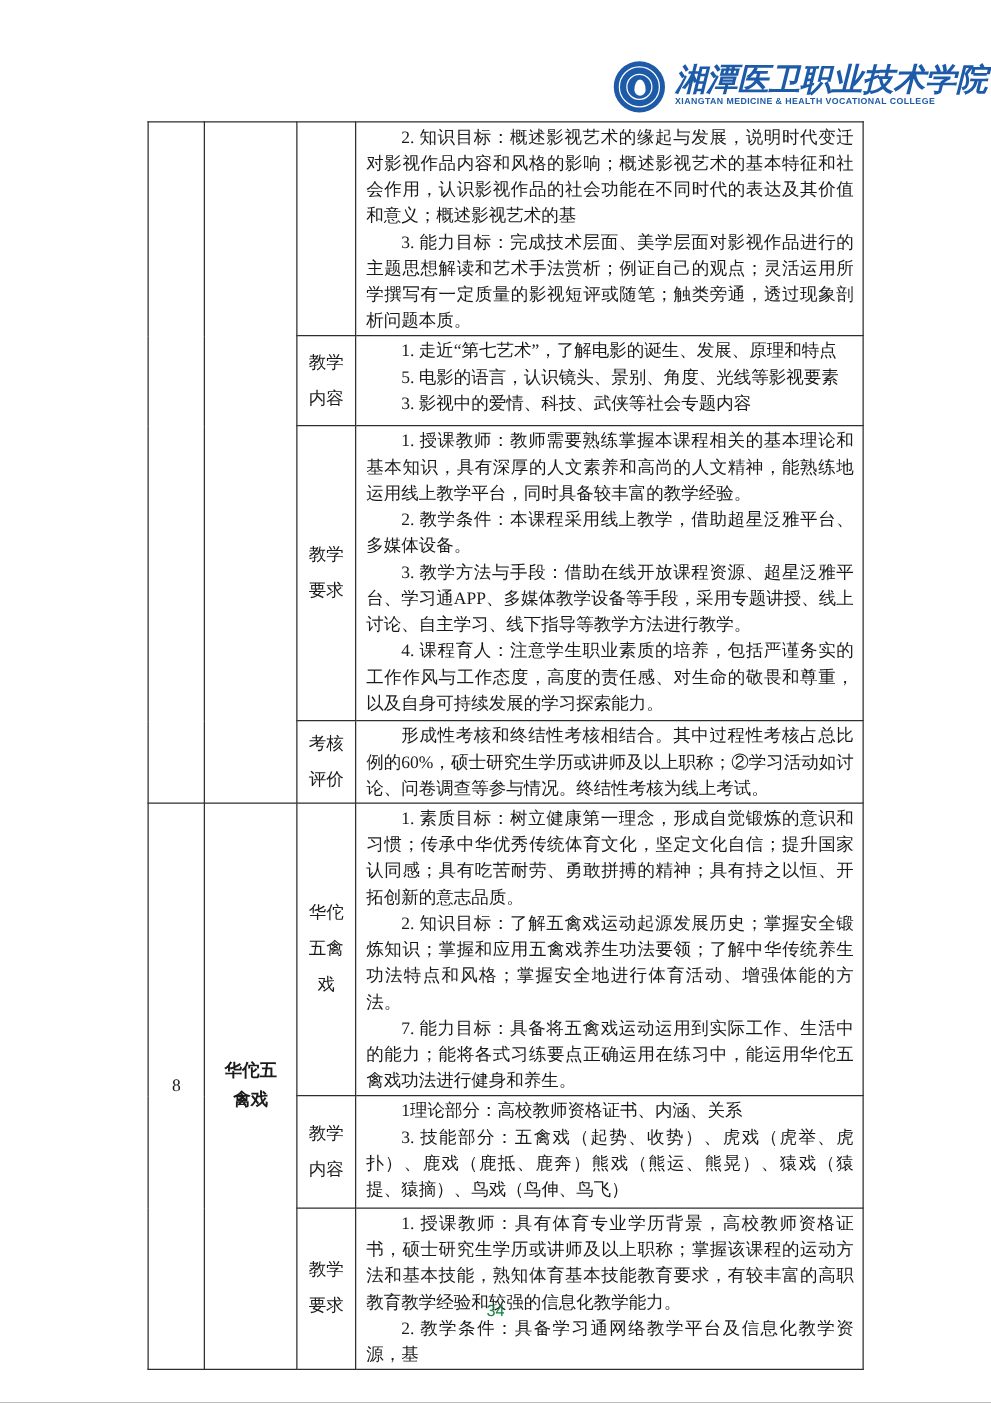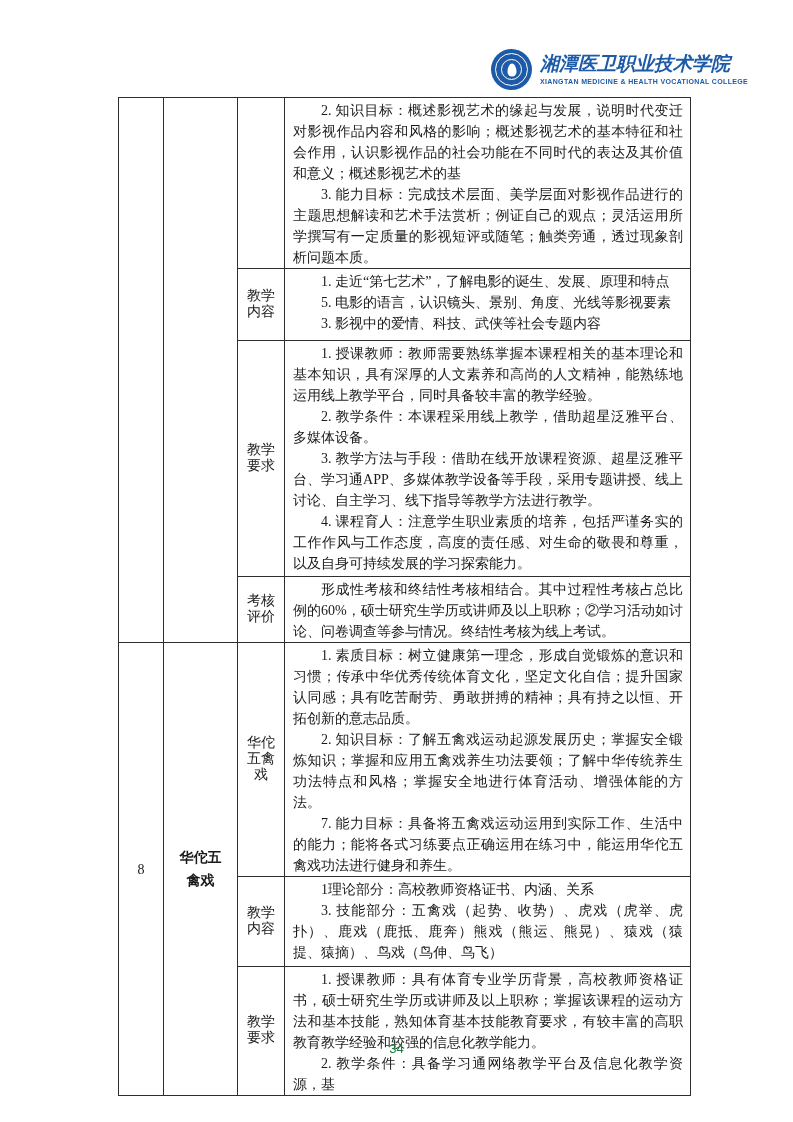--- a/index.html
+++ b/index.html
@@ -45,28 +45,28 @@
     content: "";
     position: absolute;
     left: 50%; top: 50%;
     width: 9px; height: 13px;
     transform: translate(-50%, -50%);
     background: #ffffff;
     border-radius: 50% 50% 50% 50% / 65% 65% 35% 35%;
   }
   .logo-text { display: flex; flex-direction: column; }
   .college-zh {
-    font-size: 19px;
+    font-size: 25px;
     font-weight: bold;
     font-style: italic;
     color: #1d5ba8;
     letter-spacing: 0px;
     line-height: 24px;
     white-space: nowrap;
-    font-family: Liberation Mono, monospace;
+    font-family: Liberation Serif, serif;
   }
   .college-en {
     font-size: 7px;
     font-weight: bold;
     color: #1d5ba8;
     letter-spacing: 0.35px;
     line-height: 10px;
     white-space: nowrap;
     font-family: "Liberation Sans", "DejaVu Sans", sans-serif;
   }
@@ -94,21 +94,21 @@
   }
   .doc-table td.course-cell .wrap3 {
     display: inline-block;
     width: 48px;
     line-height: 23px;
     font-weight: bold;
   }
   .doc-table td.label-cell .wrap2 {
     display: inline-block;
     width: 30px;
-    line-height: 16px;
+    line-height: 29px;
   }
   .doc-table td.content-cell {
     vertical-align: top;
     text-align: justify;
     padding: 2px 7px 0 8px;
   }
   .doc-table td.content-cell p {
     text-indent: 2em;
     margin: 0;
   }

